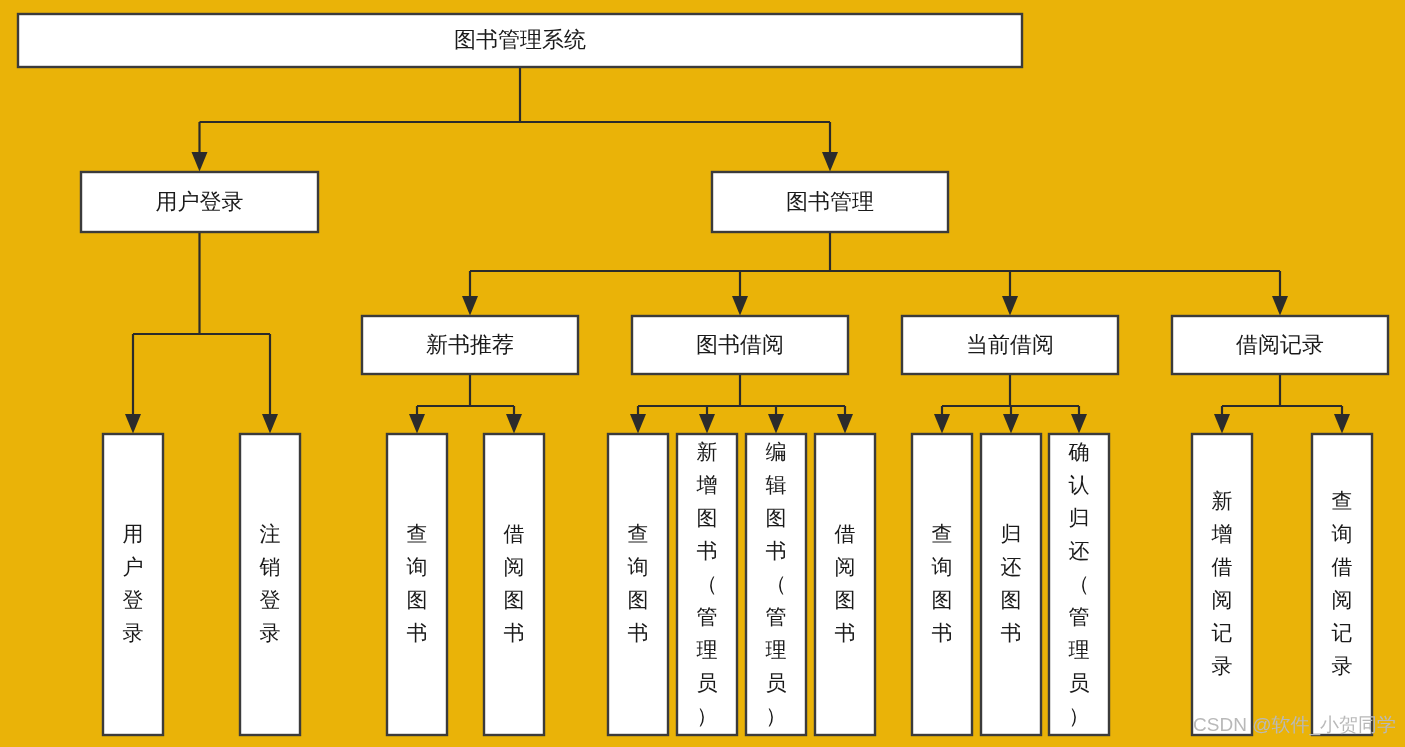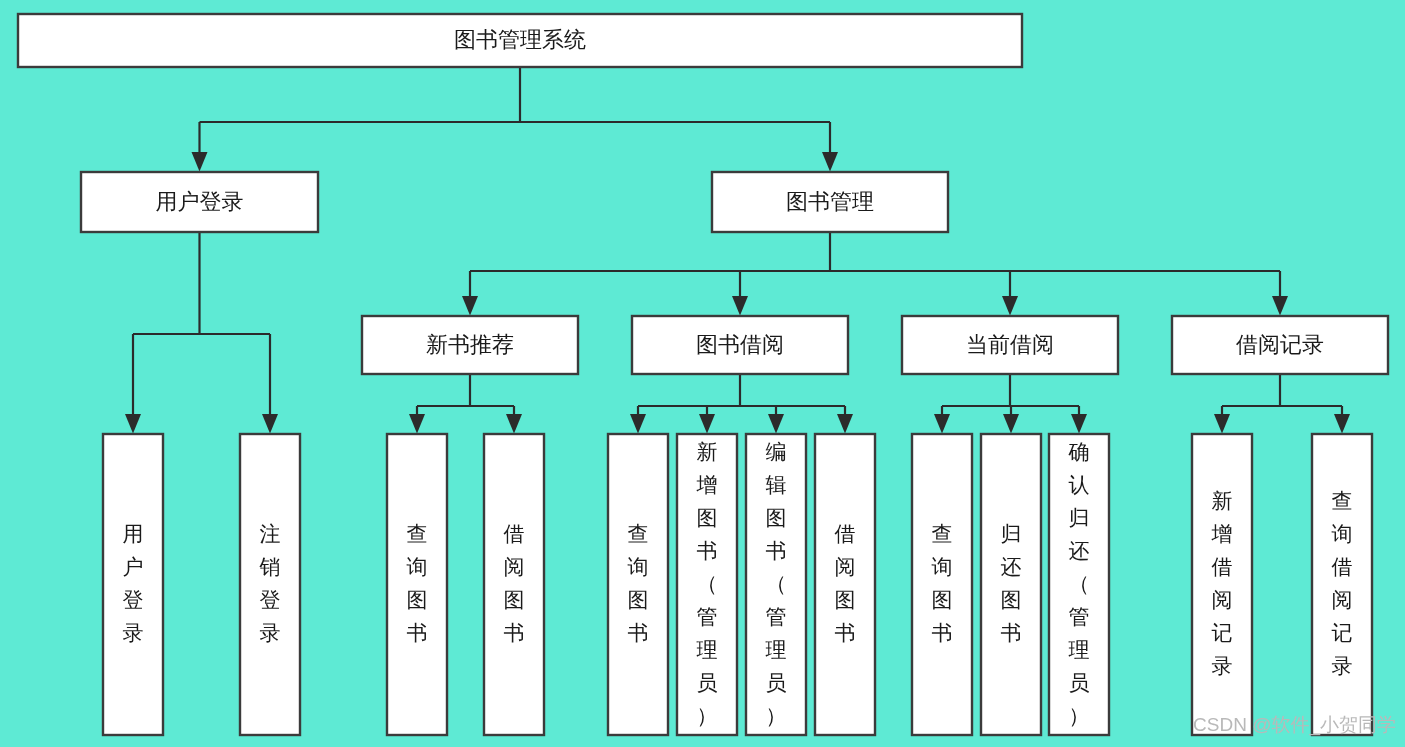--- a/index.html
+++ b/index.html
@@ -8,21 +8,21 @@
     padding: 0;
     background: #ffffff;
   }
   body {
     font-family: "Liberation Sans", "DejaVu Sans", sans-serif;
   }
   #diagram-root {
     position: relative;
     width: 1405px;
     height: 747px;
-    background: #5eead4;
+    background: #eab308;
     overflow: hidden;
   }
   svg.tree-canvas {
     position: absolute;
     left: 0;
     top: 0;
     width: 1405px;
     height: 747px;
     display: block;
   }

